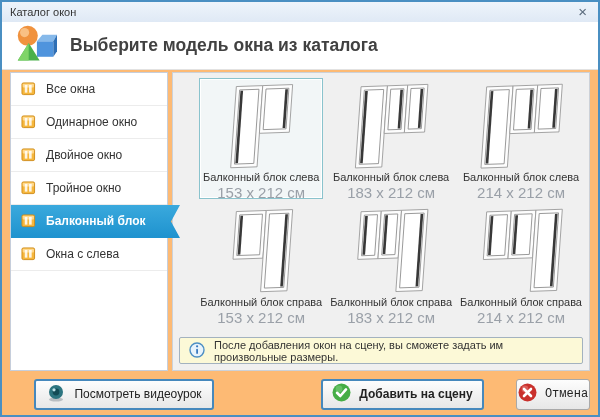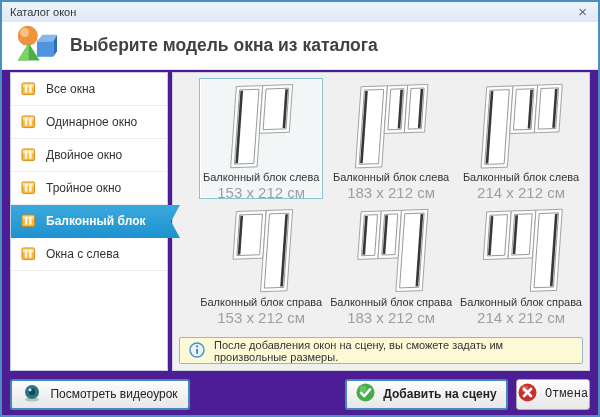--- a/index.html
+++ b/index.html
@@ -1,20 +1,20 @@
 <!DOCTYPE html>
 <html><head>
 <meta charset="utf-8">
 <style>
   * { margin:0; padding:0; box-sizing:border-box; }
   html,body { width:600px; height:417px; font-family:"Liberation Sans", sans-serif; }
   .window {
     width:600px; height:417px;
     border:2px solid #4a8fc2;
-    background:#4c1d95;
+    background:#fdba74;
     display:flex; flex-direction:column;
     overflow:hidden;
   }
   
   .titlebar {
     height:20px; flex:0 0 20px;
     background:linear-gradient(#eef4fb,#dfe9f5);
     display:flex; align-items:center; justify-content:space-between;
     padding:0 8px; font-size:11px; color:#333;
   }
@@ -86,21 +86,21 @@
   
   .footer {
     flex:0 0 42px;
     display:flex; align-items:center;
     padding:0 8px; gap:8px;
   }
   .btn {
     display:flex; align-items:center; justify-content:center; gap:8px;
     height:31px; border-radius:3px;
     background:linear-gradient(#fdfdfd,#e7e7e7);
-    font-size:12px; color:#222; cursor:default;
+    font-size:12px; color:#222; cursor:default;margin-left:24px;
   }
   .btn-blue { border:2px solid #4688bc; }
   .btn-gray { border:1px solid #a9a9a9; }
   .btn-video { width:180px; }
   .btn-add { width:163px; font-weight:bold; }
   .btn-cancel { width:74px;font-family:Liberation Mono, monospace; }
   .spacer { flex:1 1 auto; }
 </style>
 </head>
 <body>

